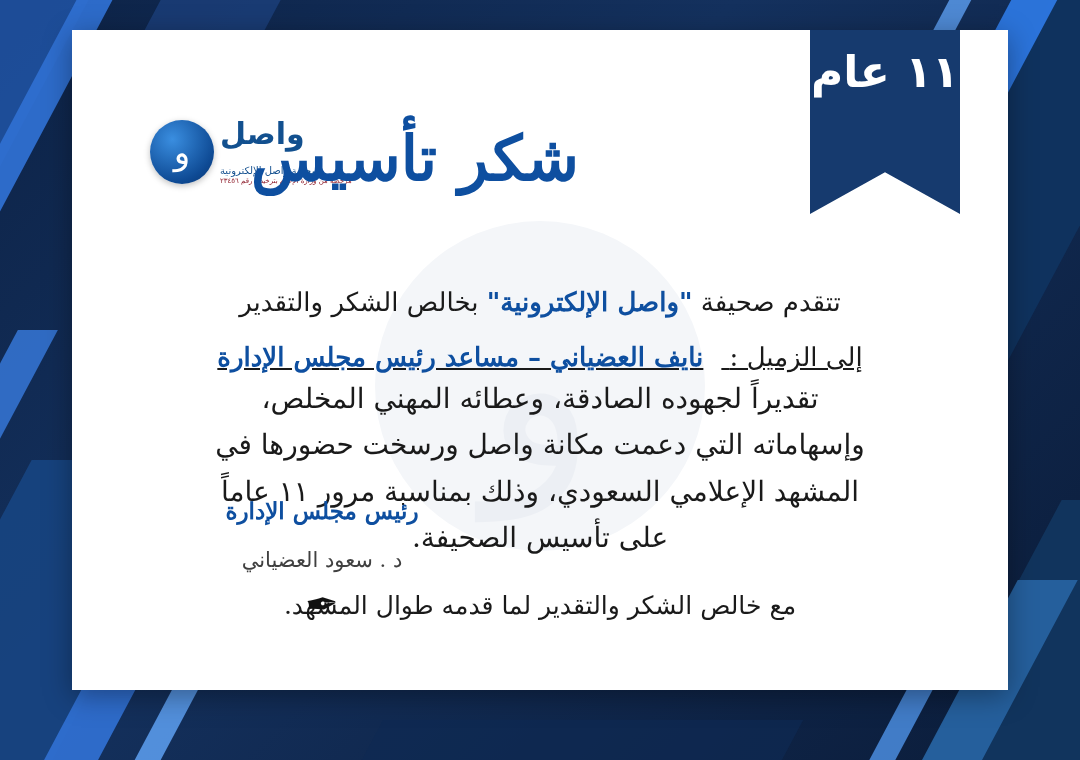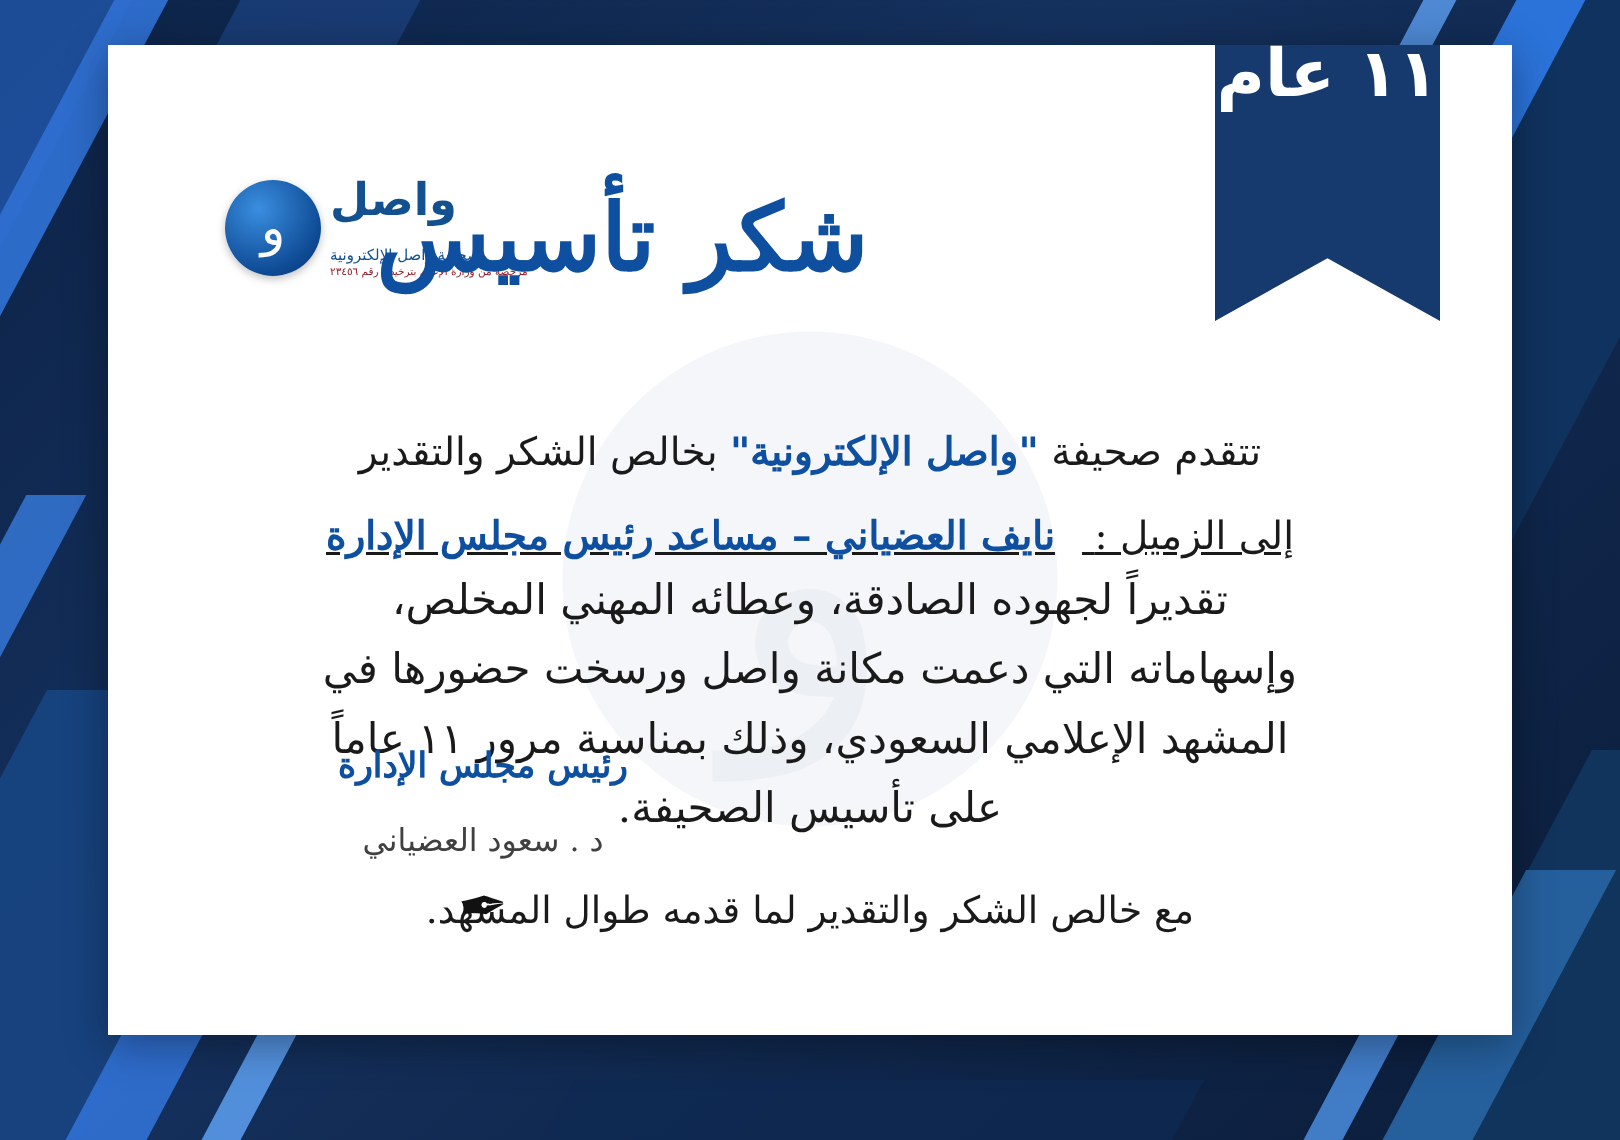--- a/index.html
+++ b/index.html
@@ -64,20 +64,21 @@
   .ribbon{
     position:absolute;
     top:-6px;right:48px;
     width:150px;height:190px;
     background:#163a6e;
     clip-path:polygon(0 0,100% 0,100% 100%,50% 78%,0 100%);
     display:flex;align-items:flex-start;justify-content:center;
     z-index:4;
   }
   .ribbon-text{
+    margin-top:22px;
     color:#ffffff;
     font-size:44px;
     font-weight:bold;
     letter-spacing:2px;
     font-family:"DejaVu Sans", sans-serif;
     direction:rtl;
   }
 
   
   .logo{

